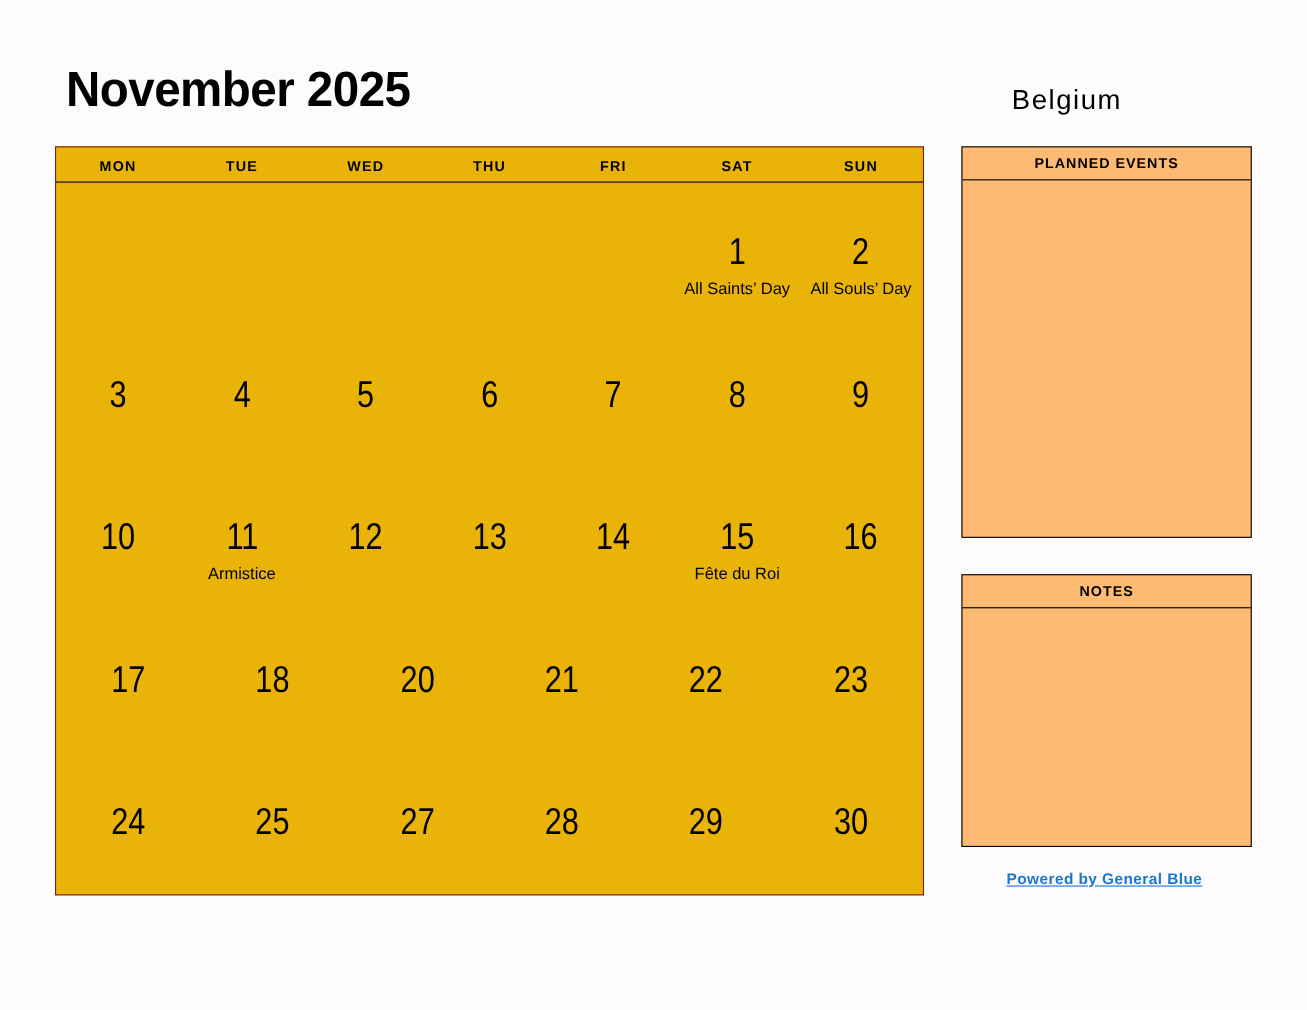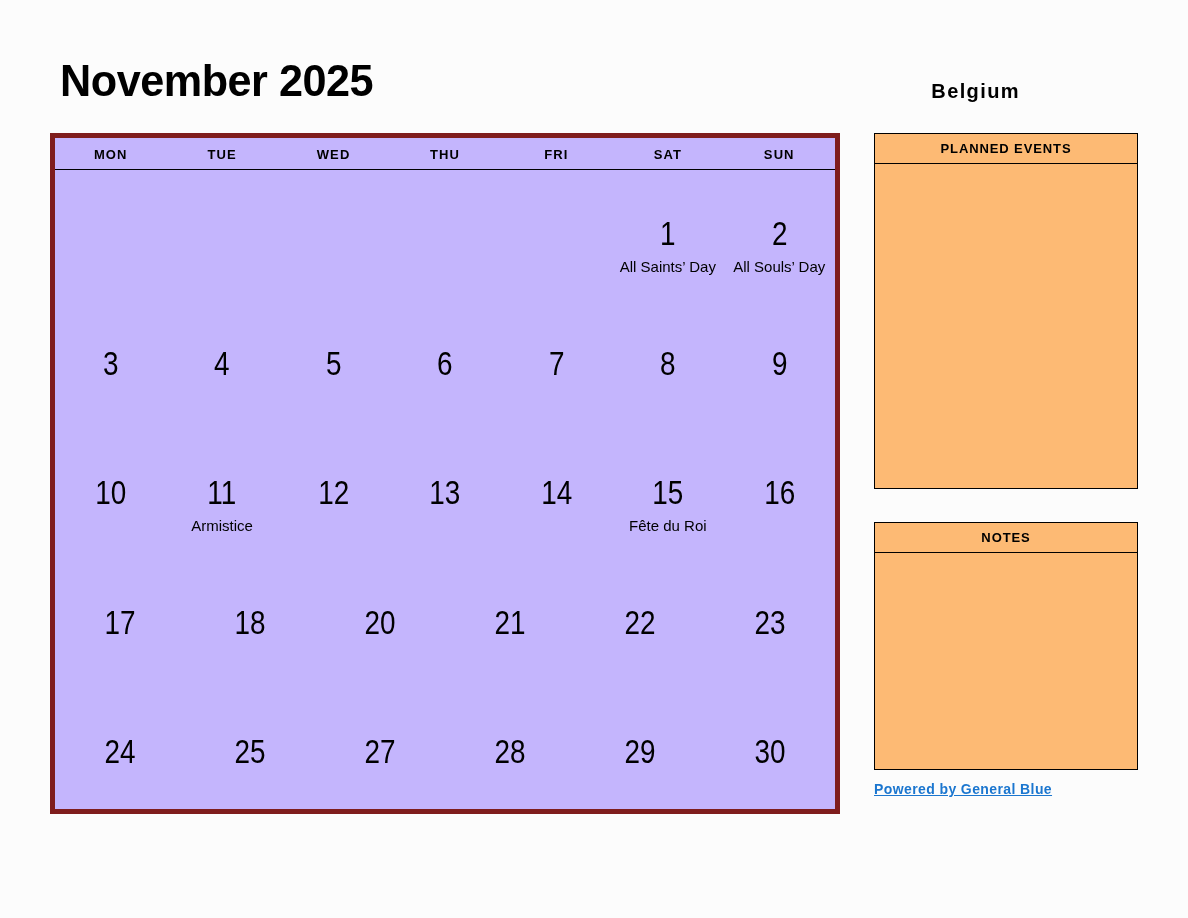--- a/index.html
+++ b/index.html
@@ -35,36 +35,36 @@
     letter-spacing: -0.5px;
     line-height: 52px;
     white-space: nowrap;
     transform: scaleX(0.96);
     transform-origin: left center;
   }
   #country-label {
     position: absolute;
     right: 52px;
     top: 76px;
-    font-size: 20px;
-    font-weight: bold;
+    font-size: 25px;
+    font-weight: normal;
     letter-spacing: 1.4px;
     line-height: 30px;
     white-space: nowrap;
   }
 
   
   #calendar {
     position: absolute;
     left: 50px;
     top: 133px;
     width: 790px;
     height: 681px;
-    border: 5px solid #7f1d1d;
-    background: #c4b5fd;
+    border: 1px solid #7f1d1d;
+    background: #eab308;
   }
   #weekday-header {
     display: flex;
     width: 100%;
     height: 32px;
     border-bottom: 1px solid #000;
   }
   .weekday-cell {
     flex: 1 1 0;
     display: flex;
@@ -136,22 +136,22 @@
   .panel-body { width: 100%; }
   #planned-events-panel { height: 356px; }
   #planned-events-panel .panel-body { height: 324px; }
   #notes-panel {
     margin-top: 33px;
     height: 248px;
   }
   #notes-panel .panel-body { height: 260px; }
 
   #footer-link-wrap {
-    margin-top: 10px;
-    text-align: left;
+    margin-top: 21px;
+    text-align: center;
     padding-right: 4px;
   }
   #footer-link {
     font-size: 14px;
     font-weight: bold;
     letter-spacing: 0.4px;
     color: #1b76cf;
     text-decoration: underline;
     cursor: pointer;
   }

